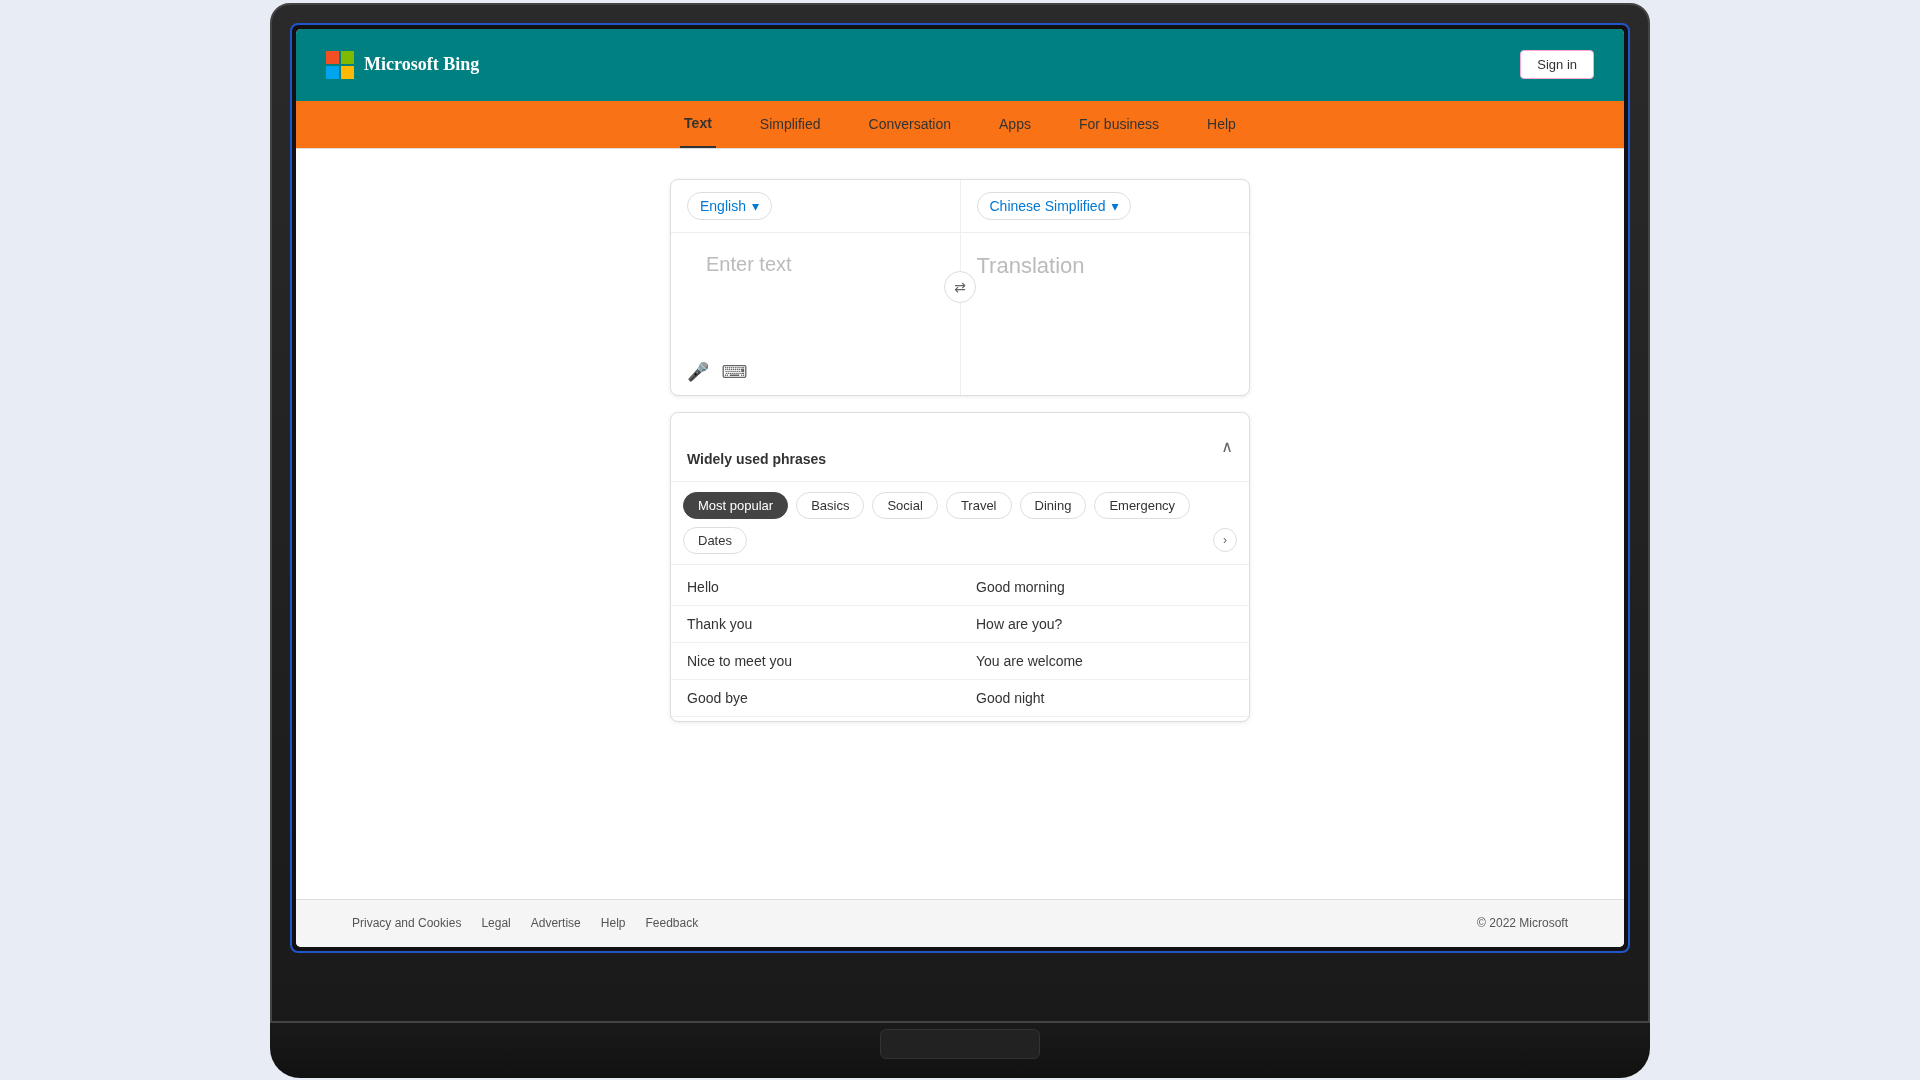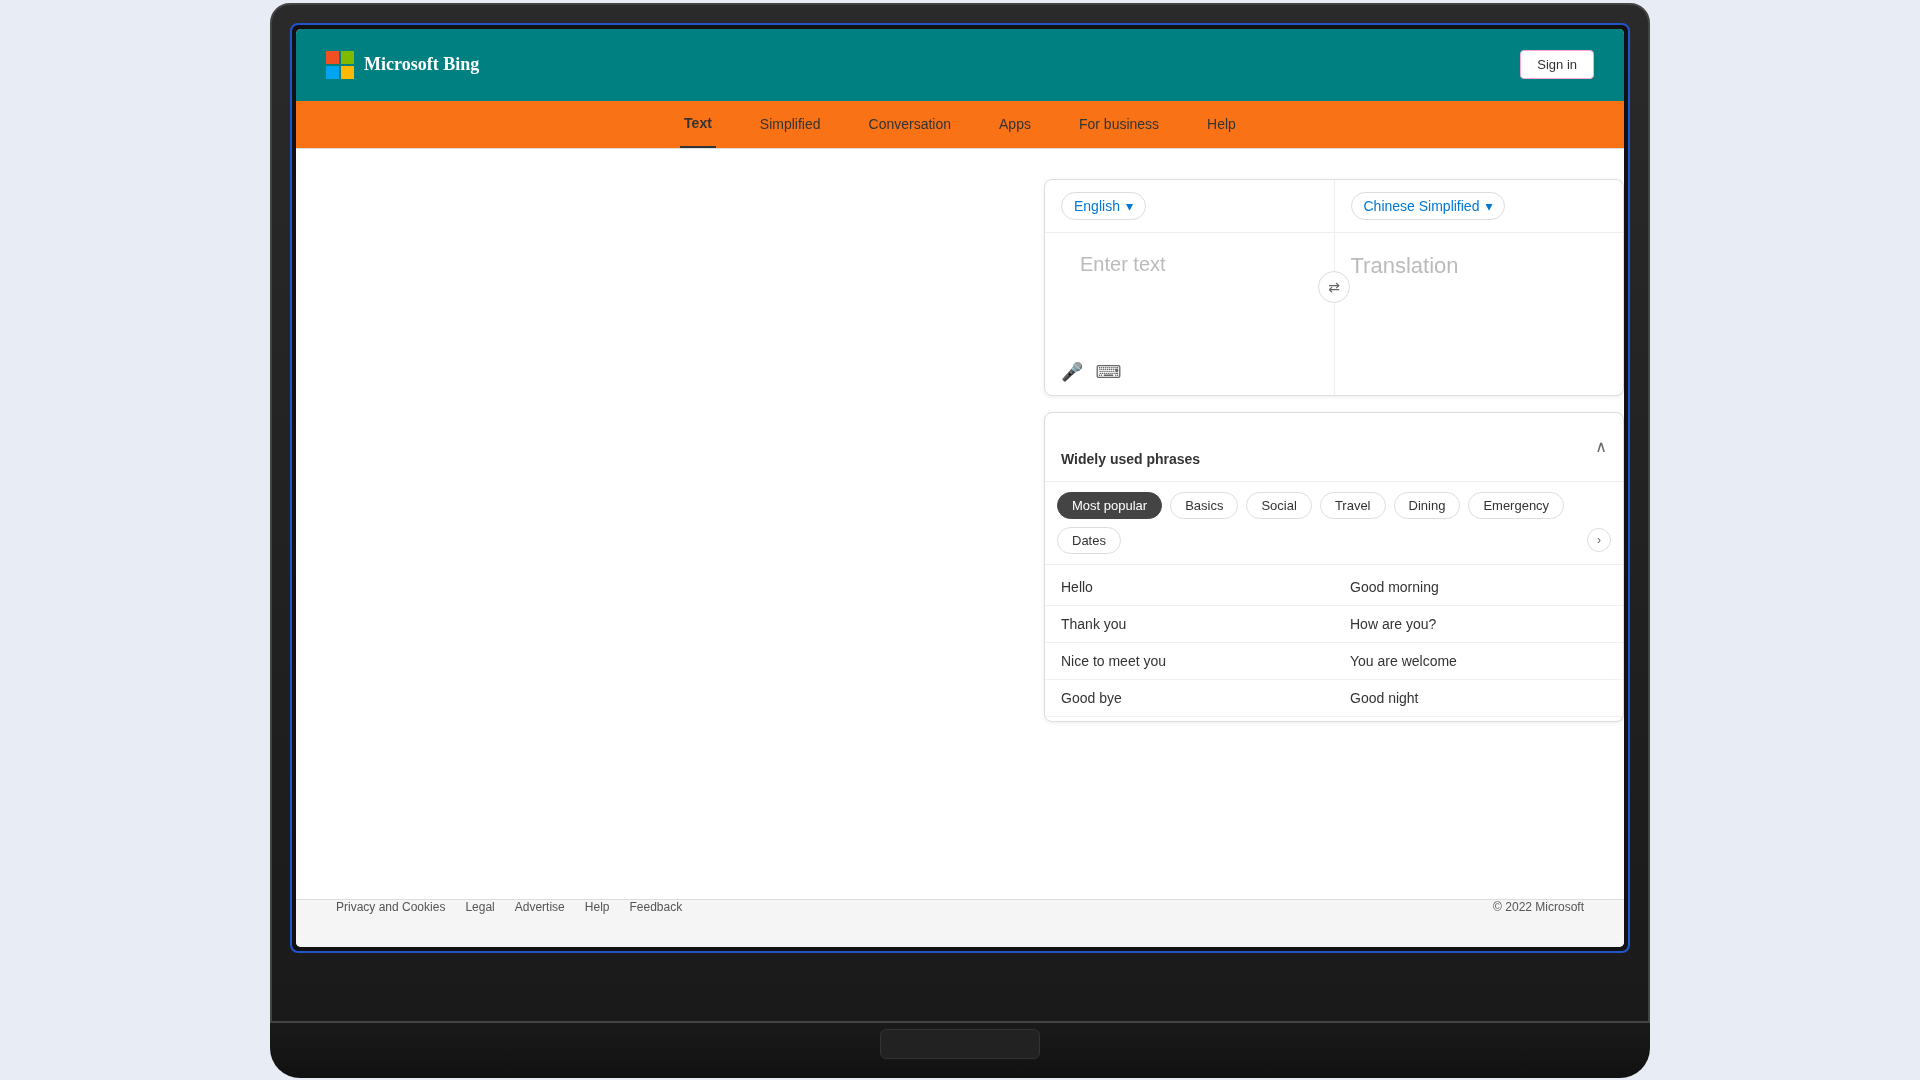--- a/index.html
+++ b/index.html
@@ -137,21 +137,21 @@
       font-weight: 600;
       border-bottom: 2px solid #333;
     }
 
     
     .main {
       flex: 1;
       background: white;
       display: flex;
       flex-direction: column;
-      align-items: flex-end;
+      align-items: center;
       padding: 30px 0;
       overflow-y: auto;
     }
 
     
     .translator-container {
       width: 580px;
       border: 1px solid #ddd;
       border-radius: 8px;
       overflow: hidden;
@@ -338,22 +338,22 @@
       color: #333;
       cursor: pointer;
       border-bottom: 1px solid #f0f0f0;
     }
 
     
     .footer {
       background: #f5f5f5;
       height: 48px;
       display: flex;
-      align-items: flex-start;
-      padding: 0 40px;
+      align-items: center;
+      padding: 0 56px;
       border-top: 1px solid #ddd;
       flex-shrink: 0;
     }
 
     .footer-links {
       display: flex;
       gap: 20px;
       flex: 1;
     }
 

